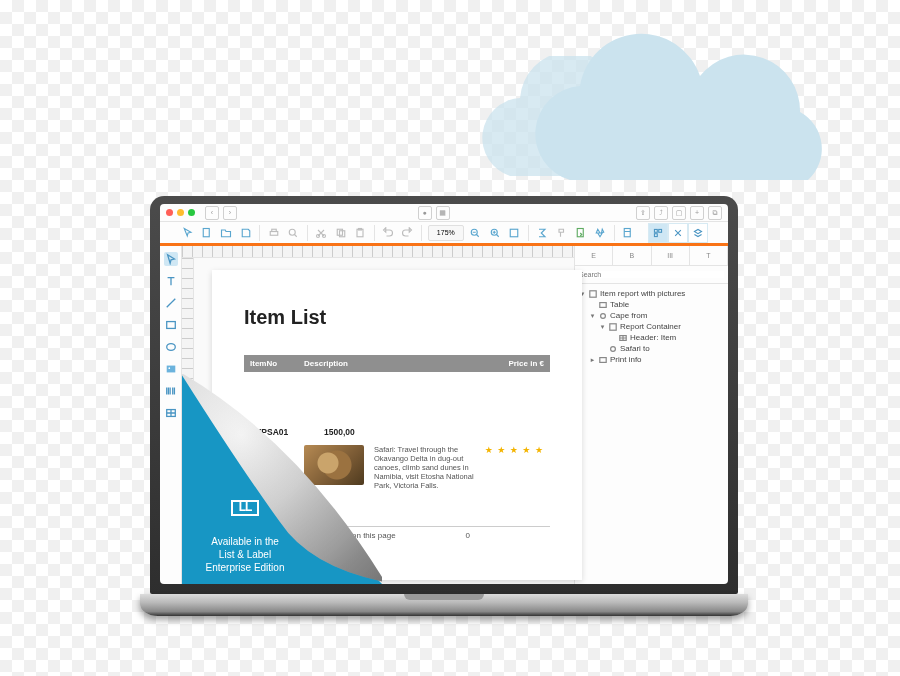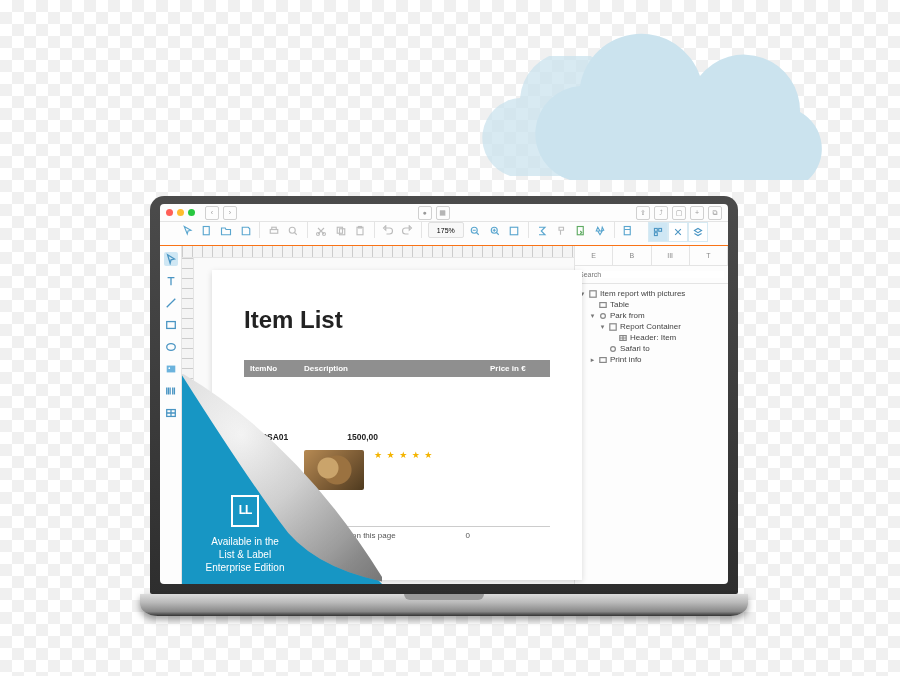--- a/index.html
+++ b/index.html
@@ -70,22 +70,22 @@
   .tb-ic {
     width:14px;height:14px;border:1px solid #d0d0d0;border-radius:2px;
     display:flex;align-items:center;justify-content:center;
     font-size:7px;color:#999;
   }
   .tb-spacer { flex:1; }
 
   
   .toolbar {
     height: 24px;
-    border-bottom:1px solid #f97316;
-    display:flex; align-items:flex-start; gap:4px;
+    border-bottom:3px solid #f97316;
+    display:flex; align-items:center; gap:4px;
     padding:0 20px;
     font-size:8px; color:#666;
   }
   .tool {
     width:18px;height:18px;
     display:flex;align-items:center;justify-content:center;
     border-radius:2px;
     color:#5aa6cf;
   }
   .tool svg { width:12px;height:12px;stroke:#5aa6cf;fill:none;stroke-width:1.5; }
@@ -145,32 +145,32 @@
   .page {
     position:absolute;
     left:30px; top:24px;
     width:370px; height:310px;
     background:#fff;
     box-shadow:0 2px 6px rgba(0,0,0,.15);
     padding:36px 32px 12px;
     font-size:9px;
     color:#222;
   }
-  .page h1 { font-size:24px; font-weight:600; margin-bottom:26px; }
+  .page h1 { font-size:20px; font-weight:600; margin-bottom:26px; }
   .t-head {
     display:flex; background:#8f8f8f; color:#fff;
     font-size:8px; font-weight:600; padding:4px 6px;
   }
-  .t-head .c1{width:54px;} .t-head .c2{flex:1;} .t-head .c3{width:54px;}
+  .t-head .c1{width:54px;} .t-head .c2{flex:1;} .t-head .c3{width:54px;text-align:right;}
   .t-row {
     display:flex; padding:8px 6px; font-size:8.5px; gap:20px;margin-top:47px;
   }
   .t-row .c1{width:54px;font-weight:700;}
   .t-row .c2{flex:1;font-weight:700;}
-  .t-row .c3{width:54px;text-align:right;font-weight:700;}
+  .t-row .c3{width:54px;font-weight:700;}
   .detail {
     display:flex; gap:10px; padding:0 6px 10px 60px;
     font-size:7.5px;color:#555;
   }
   .thumb {
     width:60px;height:40px;background:linear-gradient(135deg,#b68a53 0%,#7a5a34 60%,#4e3a1f 100%);
     border-radius:2px; position:relative; overflow:hidden;
   }
   .thumb::after{
     content:"";position:absolute;inset:0;
@@ -228,21 +228,21 @@
   }
   .curl {
     position:absolute;left:-2px;bottom:-2px;width:210px;height:214px;
   }
   .promo-text {
     position:absolute;left:8px;bottom:10px;
     color:#fff; font-size:10px; line-height:1.3;
     text-align:center; width:110px;
   }
   .promo-logo {
-    width:28px;height:32px;border:2px solid #fff;margin:0 auto 8px;
+    width:28px;height:16px;border:2px solid #fff;margin:0 auto 19px;
     display:flex;align-items:center;justify-content:center;
     font-weight:700;color:#fff;font-size:12px;letter-spacing:-1px;
   }
 </style>
 </head>
 <body>
 
 <svg class="cloud behind" style="left:470px;top:56px;width:280px;height:150px" viewBox="0 0 280 150">
   <path d="M40 120 a40 40 0 0 1 10-78 a50 50 0 0 1 98-10 a45 45 0 0 1 80 28 a35 35 0 0 1 10 60 Z"></path>
 </svg>
@@ -467,20 +467,21 @@
               <span class="c1">ItemNo</span>
               <span class="c2">Description</span>
               <span class="c3">Price in €</span>
             </div>
             <div class="t-row">
               <span class="c1">EXPSA01</span>
               <span class="c3">1500,00</span>
             </div>
             <div class="detail">
               <div class="thumb"></div>
+              <div class="txt">Safari: Travel through the Okavango Delta in dug-out canoes, climb sand dunes in Namibia, visit Etosha National Park, Victoria Falls.</div>
               <div class="stars">★ ★ ★ ★ ★</div>
             </div>
             <div class="pager">
               <span>0 items on this page</span>
               <span>0</span>
             </div>
           </div>
 
           <div class="promo">
             <div class="promo-bg"></div>
@@ -532,21 +533,21 @@
                 <span class="tico"><svg viewBox="0 0 10 10">
                     <rect x="1" y="2" width="8" height="6"></rect>
                   </svg></span>
                 <span>Table</span>
               </div>
             <div class="tnode ind1">
                 <span class="caret">▾</span>
                 <span class="tico"><svg viewBox="0 0 10 10">
                     <circle cx="5" cy="5" r="3"></circle>
                   </svg></span>
-                <span>Park from</span>
+                <span>Cape from</span>
               </div>
             <div class="tnode ind2">
                 <span class="caret">▾</span>
                 <span class="tico"><svg viewBox="0 0 10 10">
                     <rect x="1" y="1" width="8" height="8"></rect>
                   </svg></span>
                 <span>Report Container</span>
               </div>
             <div class="tnode ind3">
                 <span class="caret"></span>

